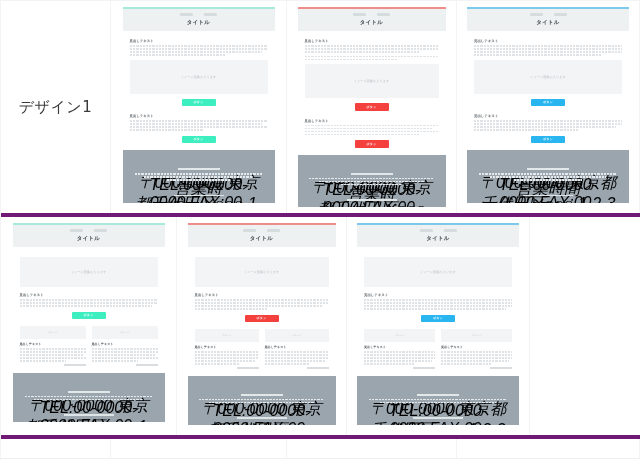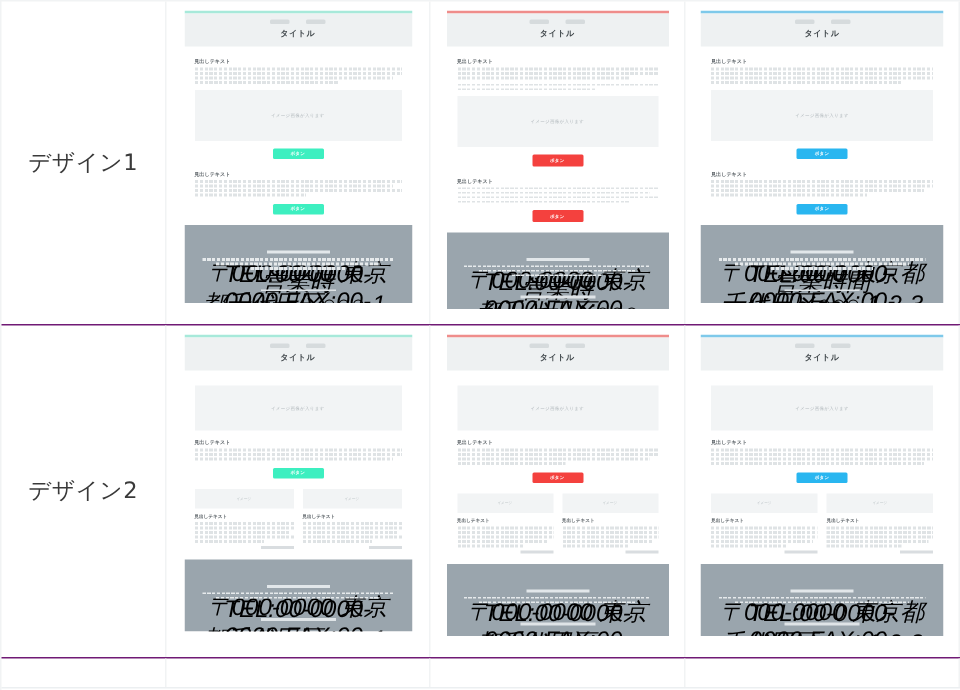--- a/index.html
+++ b/index.html
@@ -17,21 +17,21 @@
     position: relative;
     width: 640px; height: 460px;
     background: #ffffff;
     border-top: 1px solid #f1f3f4;
     border-left: 1px solid #f1f3f4;
   }
   .grid-row {
     display: flex;
     width: 100%;
     height: 216px;
-    border-bottom: 1px solid #701a75;
+    border-bottom: 4px solid #701a75;
   }
   .grid-row.r2 { height: 222px; }
   .grid-tail { height: 20px; border-bottom: 1px solid #eceff1; display:flex; }
   .grid-tail .cell { border-right: 1px solid #f1f3f4; }
 
   .cell {
     border-right: 1px solid #f1f3f4;
     display: flex;
     align-items: flex-start;
     justify-content: center;
@@ -357,23 +357,20 @@
             <i class="fc">営業時間 9:00-18:00</i>
           </div>
           <span class="f-copy">Copyright © 2024 All Rights Reserved.</span>
         </div>
       </div>
     </div>
   </div>
 
   <div class="grid-row r2">
 
-    <div class="cell label-col">
-      <span class="row-label">デザイン2</span>
-    </div>
 
     <div class="cell mock-col c1">
       <div class="mock">
         <div class="accent-bar" style="background:#a7e9da"></div>
         <div class="m-header">
           <div class="m-nav">
             <span>メニュー</span>
             <span>メニュー</span>
           </div>
           <div class="m-title">タイトル</div>

